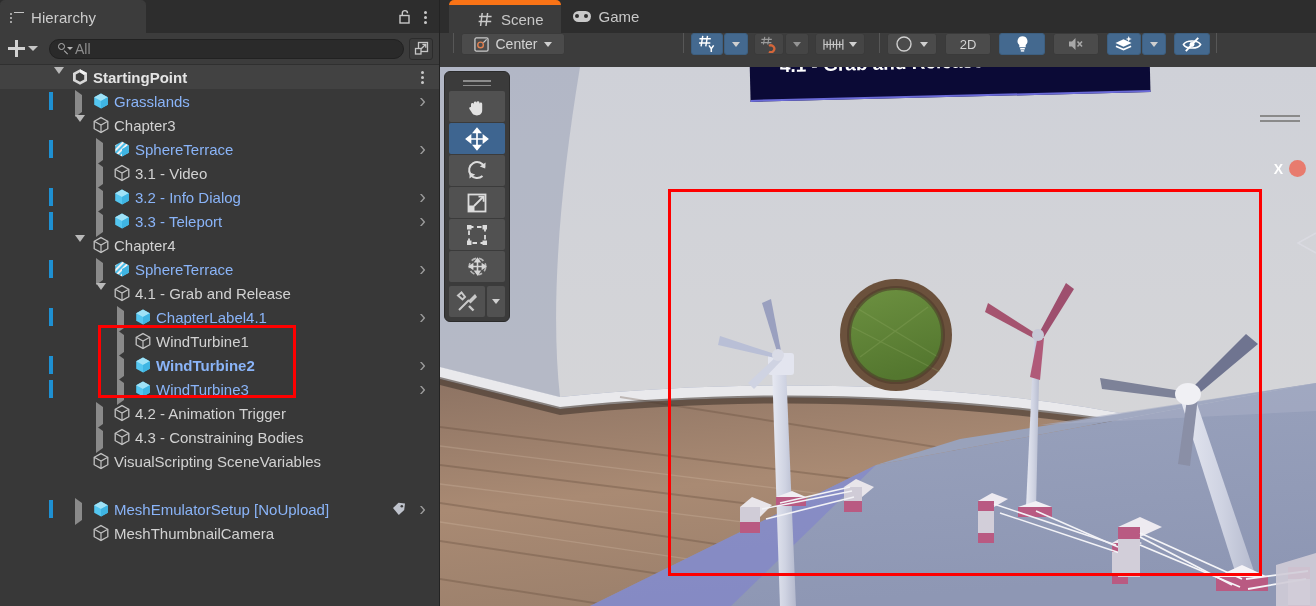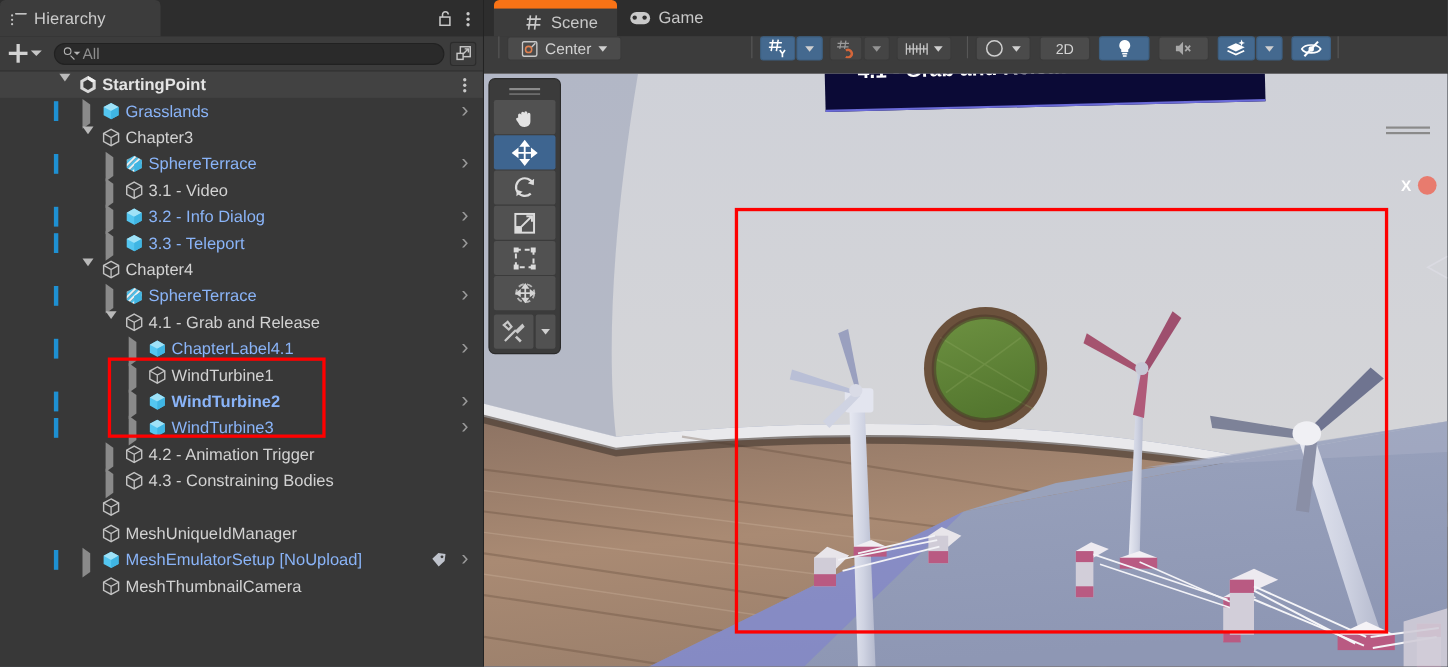--- a/index.html
+++ b/index.html
@@ -163,21 +163,21 @@
   }
   .s-tabbar {
     height: 33px; background: #2d2d2d; display: flex; align-items: stretch;
     flex: 0 0 33px; padding-left: 9px;
   }
   .s-tab {
     display: flex; align-items: center; gap: 8px;
     padding: 0 17px 0 12px; height: 33px; color: #c8c8c8; font-size: 15px;
     border-top-left-radius: 5px; border-top-right-radius: 5px;
   }
-  .s-tab.active { background: #3c3c3c; border-top: 8px solid #f97316; padding-left: 29px; }
+  .s-tab.active { background: #3c3c3c; border-top: 5px solid #f97316; padding-left: 29px; }
   .grid-ico { width: 15px; height: 15px; position: relative; }
   .gamepad {
     width: 18px; height: 11px; border-radius: 6px; background: #c9c9c9; position: relative;
   }
   .gamepad::before, .gamepad::after {
     content: ""; position: absolute; top: 3px; width: 4px; height: 4px;
     border-radius: 50%; background: #2d2d2d;
   }
   .gamepad::before { left: 2.5px; }
   .gamepad::after { right: 2.5px; }
@@ -467,27 +467,21 @@
               <path d="M9 1.6 L15.8 5.3 V12.7 L9 16.4 L2.2 12.7 V5.3 Z" fill="none" stroke="#c2c2c2" stroke-width="1.3"></path>
               <path d="M2.2 5.3 L9 9 L15.8 5.3 M9 9 V16.4" fill="none" stroke="#c2c2c2" stroke-width="1.2"></path>
             </svg></span>
           <span class="lbl white" style="left: 135px;">4.3 - Constraining Bodies</span>
         </div>
         <div class="row" style="top: 384px; position: absolute; left: 0px; right: 0px;">
           <span class="ico" style="left: 92px; top: 3px;"><svg width="18" height="18" viewBox="0 0 18 18">
               <path d="M9 1.6 L15.8 5.3 V12.7 L9 16.4 L2.2 12.7 V5.3 Z" fill="none" stroke="#c2c2c2" stroke-width="1.3"></path>
               <path d="M2.2 5.3 L9 9 L15.8 5.3 M9 9 V16.4" fill="none" stroke="#c2c2c2" stroke-width="1.2"></path>
             </svg></span>
-        </div>
-        <div class="row" style="top: 408px; position: absolute; left: 0px; right: 0px;">
-          <span class="ico" style="left: 92px; top: 3px;"><svg width="18" height="18" viewBox="0 0 18 18">
-              <path d="M9 1.6 L15.8 5.3 V12.7 L9 16.4 L2.2 12.7 V5.3 Z" fill="none" stroke="#c2c2c2" stroke-width="1.3"></path>
-              <path d="M2.2 5.3 L9 9 L15.8 5.3 M9 9 V16.4" fill="none" stroke="#c2c2c2" stroke-width="1.2"></path>
-            </svg></span>
-          <span class="lbl white" style="left: 114px;">MeshUniqueIdManager</span>
+          <span class="lbl white" style="left: 114px;">VisualScripting SceneVariables</span>
         </div>
         <div class="row" style="top: 432px; position: absolute; left: 0px; right: 0px;">
           <span class="pfbar"></span>
           <span class="twisty" style="left: 75px; top: 6px;"><span class="tri-r"></span></span>
           <span class="ico" style="left: 92px; top: 3px;"><svg width="18" height="18" viewBox="0 0 18 18">
               <path d="M9 1.6 L15.8 5.3 V12.7 L9 16.4 L2.2 12.7 V5.3 Z" fill="#54c6f0"></path>
               <path d="M9 1.6 L15.8 5.3 L9 9 L2.2 5.3 Z" fill="#9fe2f7"></path>
               <path d="M9 9 L15.8 5.3 V12.7 L9 16.4 Z" fill="#3fb5e3"></path>
             </svg></span>
           <span class="lbl bluel" style="left: 114px;">MeshEmulatorSetup [NoUpload]</span>

